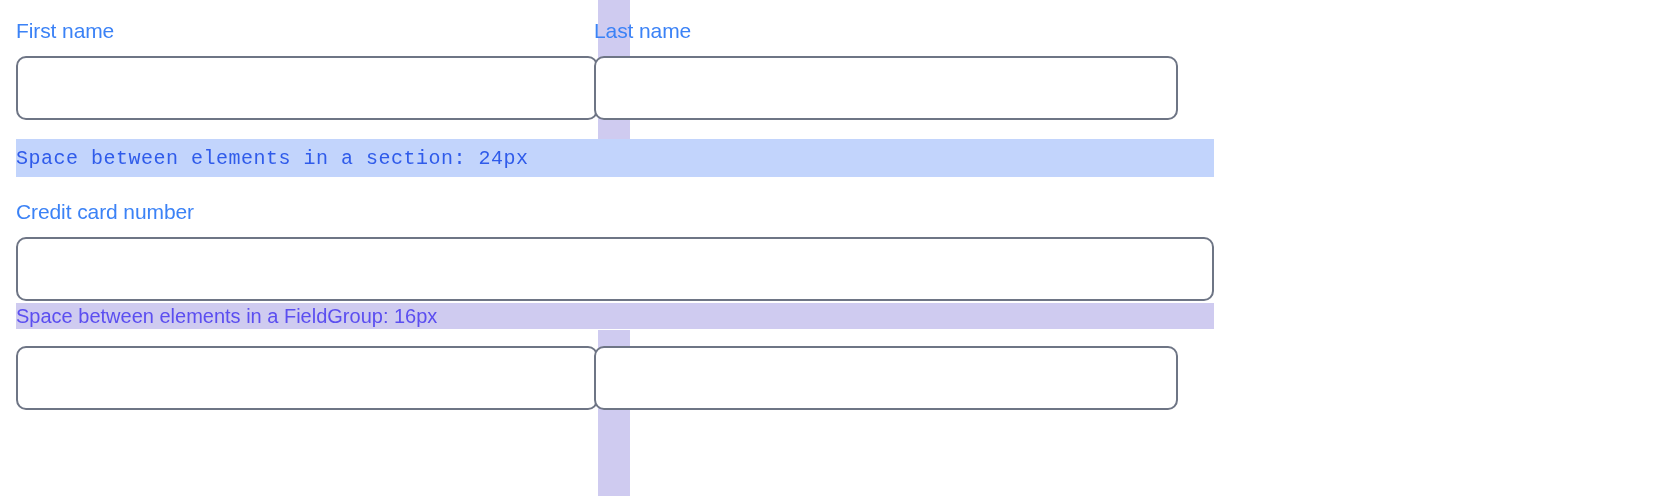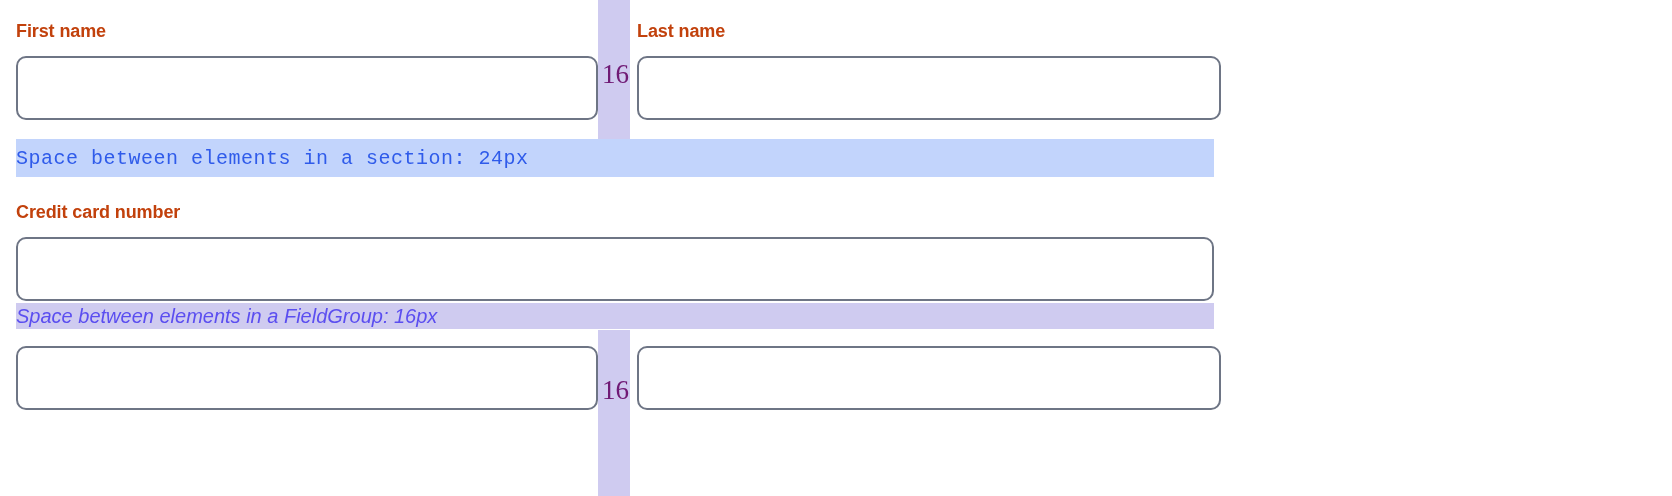--- a/index.html
+++ b/index.html
@@ -34,27 +34,27 @@
     left: 0;
     width: 1198px;
   }
 
   .col {
     position: absolute;
     top: 0;
   }
 
   .col-left  { left: 0px;   width: 582px; }
-  .col-right { left: 621px; width: 584px; }
+  .col-right { left: 578px; width: 584px; }
   .col-full  { left: 0px;   width: 1198px; margin-top: 16px; }
 
   .field-label {
-    font-size: 18px;
-    font-weight: bold;
-    color: #c2410c;
+    font-size: 21px;
+    font-weight: normal;
+    color: #3b82f6;
     line-height: 26px;
     letter-spacing: -0.1px;
     white-space: nowrap;
   }
 
   .field-input {
     box-sizing: border-box;
     display: block;
     width: 100%;
     height: 64px;
@@ -156,17 +156,17 @@
         <input class="field-input" type="text" placeholder="" style="">
       </div>
     </div>
 
   </div>
 
   <div class="gap-band band-section" style="top:139px;">
     <span class="band-text">Space between elements in a section: 24px</span>
   </div>
 
-  <div class="gap-band band-fieldgroup" style="top:303px;font-style:italic;">
+  <div class="gap-band band-fieldgroup" style="top:303px;">
     <span class="band-text">Space between elements in a FieldGroup: 16px</span>
   </div>
 
 </div>
 
 </body></html>

